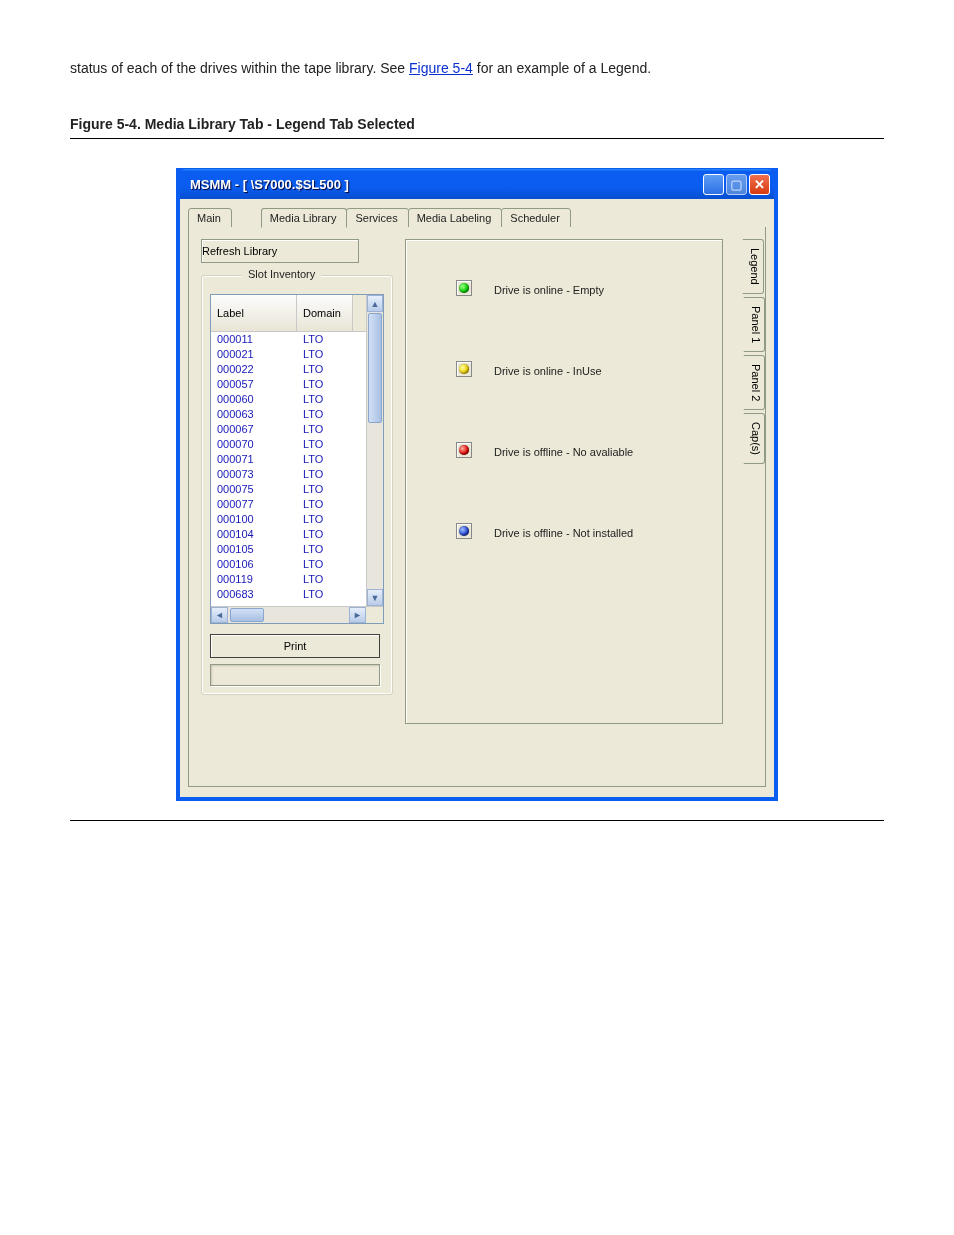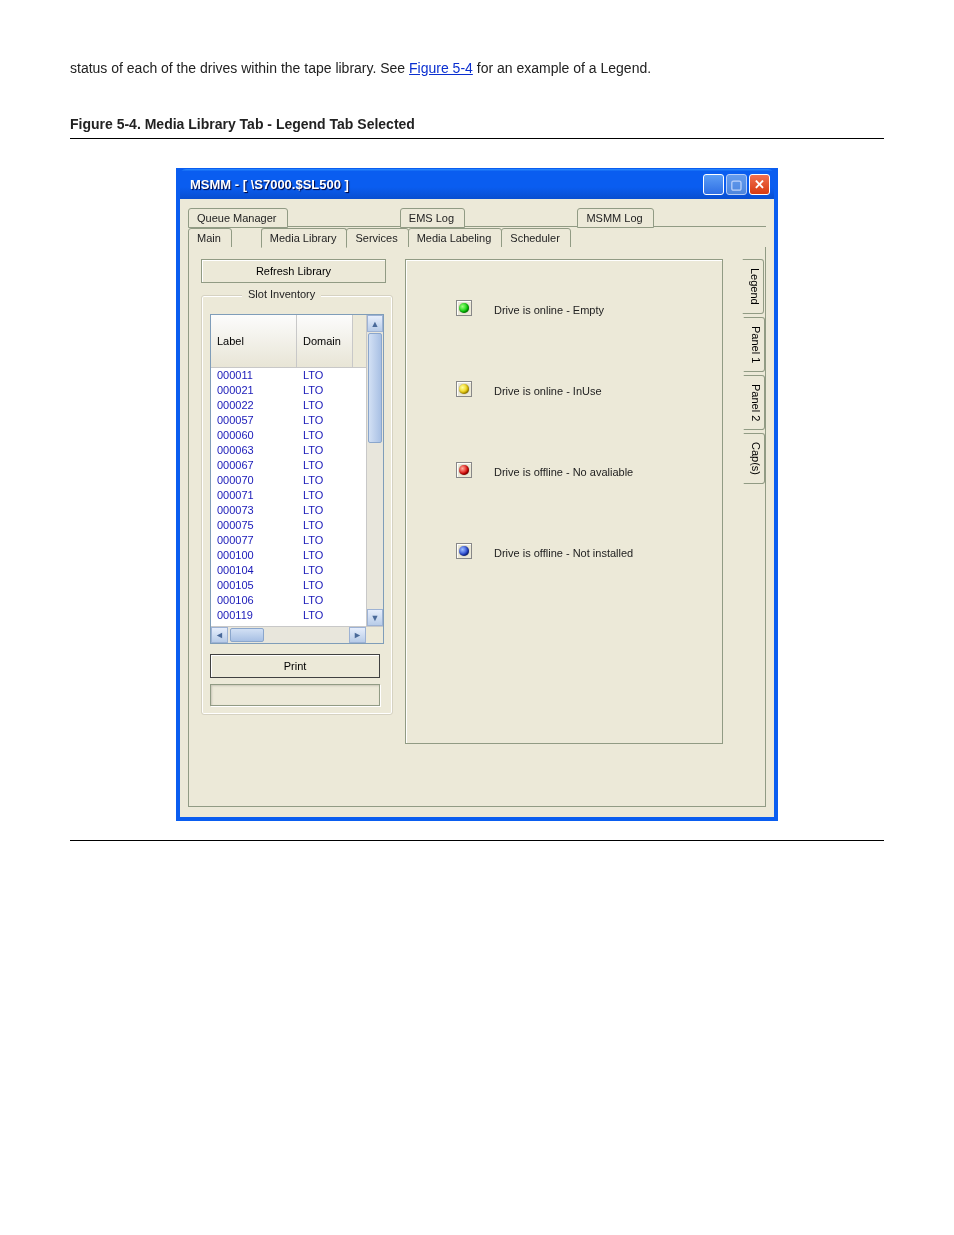--- a/index.html
+++ b/index.html
@@ -127,28 +127,28 @@
     background: #ece9d8;
     min-height: 560px;
     position: relative;
     display: flex;
   }
   .left-panel {
     width: 210px;
     padding: 12px 6px 10px 12px;
   }
   .refresh-btn {
-    width: 185px;
+    width: 158px;
     height: 24px;
     border: 1px solid #919b84;
     background: #ece9d8;
     font-family: Tahoma, Arial;
     font-size: 11px;
     cursor: pointer;
-    text-align: center;
+    text-align: left;
     line-height: 22px;
     box-shadow: 1px 1px 0 #fff inset;
   }
   .groupbox {
     margin-top: 12px;
     border: 1px solid #d6d2c2;
     border-radius: 3px;
     position: relative;
     padding: 18px 8px 8px 8px;
     box-shadow: 0 0 0 1px #fff inset;
@@ -173,21 +173,21 @@
     font-size: 11px;
     position: relative;
   }
   .lv-header {
     display: flex;
     background: #ece9d8;
     border-bottom: 1px solid #c8c8c8;
     flex-shrink: 0;
   }
   .lv-hcell {
-    padding: 20px 6px;
+    padding: 12px 6px;
     border-right: 1px solid #c8c8c8;
     background: linear-gradient(to bottom, #fcfcfc, #e8e5d6);
     cursor: pointer;
   }
   .lv-hcell.label { width: 86px; }
   .lv-hcell.domain { width: 56px; }
   .lv-rows {
     flex: 1;
     overflow: hidden;
     color: #1818b8;
@@ -368,28 +368,20 @@
             <span>▢</span>
           </div>
         <div class="tb-btn tb-close">
             <span>✕</span>
           </div>
       </div>
     </div>
 
     <div class="client">
       <div class="tabs-wrap">
-        <div class="tabrow row1" id="tabrow1">
-            <div class="tab">Queue Manager</div>
-            <div class="spacer"></div>
-            <div class="tab">EMS Log</div>
-            <div class="spacer"></div>
-            <div class="tab">MSMM Log</div>
-            <div class="spacer"></div>
-          </div>
         <div class="tabrow row2" id="tabrow2">
             <div class="tab">Main</div>
             <div class="tab active">Media Library</div>
             <div class="tab">Services</div>
             <div class="tab">Media Labeling</div>
             <div class="tab">Scheduler</div>
           </div>
 
         <div class="tab-body">
 

